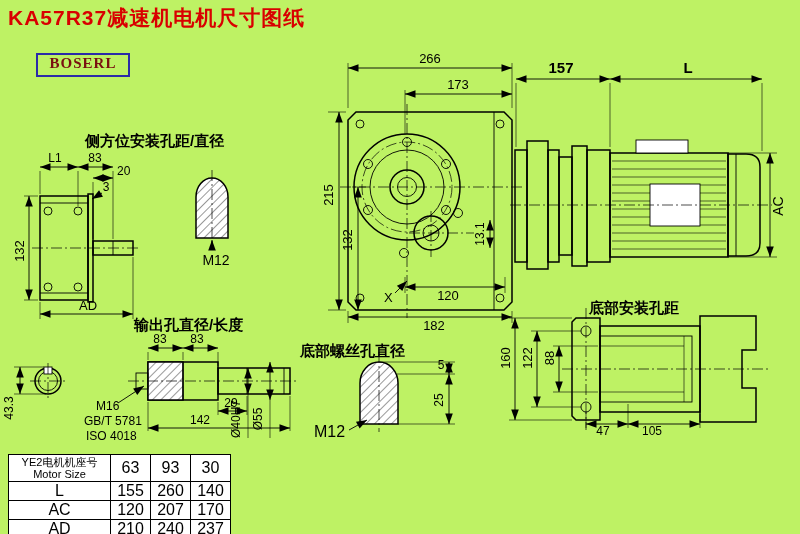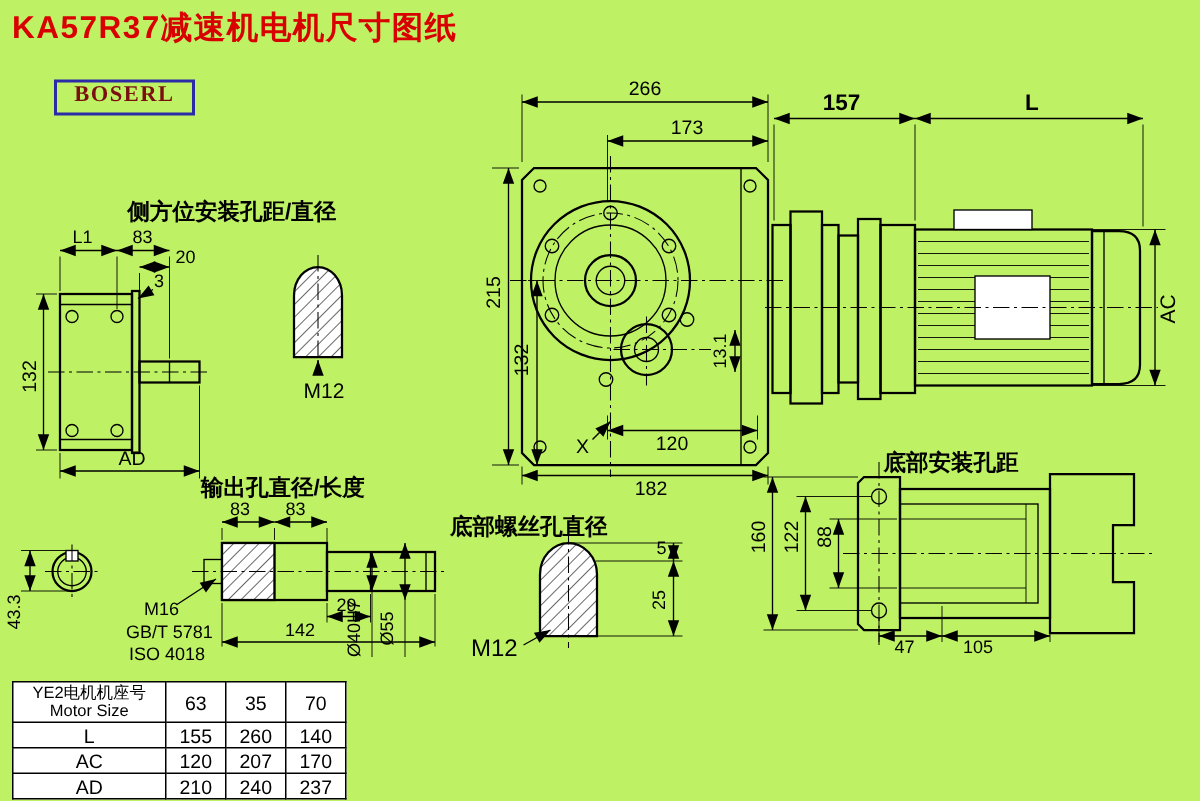--- a/index.html
+++ b/index.html
@@ -14,21 +14,21 @@
 .t16{font-size:16px}
 .red{fill:#d90000;font-weight:bold;font-size:15px}
 .thick{stroke:#000;stroke-width:1.5;fill:none}
 .thin{stroke:#000;stroke-width:0.9;fill:none}
 .xthin{stroke:#000;stroke-width:0.6;fill:none}
 .center{stroke:#000;stroke-width:0.7;fill:none;stroke-dasharray:11 3 2 3}
 .dim{stroke:#000;stroke-width:0.9;fill:none}
 .hatched{fill:url(#hatch);stroke:#000;stroke-width:1.5}
 .whitefill{fill:#fff;stroke:#000;stroke-width:0.9}
 .size-table{position:absolute;left:8px;top:454px;border-collapse:collapse;background:#fff}
-.size-table td,.size-table th{border:1px solid #000;font-size:13px;font-weight:normal;text-align:center;padding:0 2px;height:17px;min-width:40px;color:#000}
+.size-table td,.size-table th{border:1px solid #000;font-size:16px;font-weight:normal;text-align:center;padding:0 2px;height:17px;min-width:40px;color:#000}
 .size-table th.hdr{width:102px;font-size:11px;line-height:1.1;padding:1px 2px}
 .hdr span{display:block}
 </style>
 </head>
 <body>
 
 <div class="canvas">
   <div class="title">KA57R37减速机电机尺寸图纸</div>
   <div class="logo">
       <span>BOSERL</span>
@@ -298,22 +298,22 @@
   </svg>
 
   <table class="size-table">
     <tbody>
         <tr>
       <th class="hdr">
         <span>YE2电机机座号</span>
         <span>Motor Size</span>
       </th>
       <td>63</td>
-      <td>35</td>
-      <td>70</td>
+      <td>93</td>
+      <td>30</td>
     </tr>
     <tr>
       <th>L</th>
       <td>155</td>
       <td>260</td>
       <td>140</td>
     </tr>
     <tr>
       <th>AC</th>
       <td>120</td>

